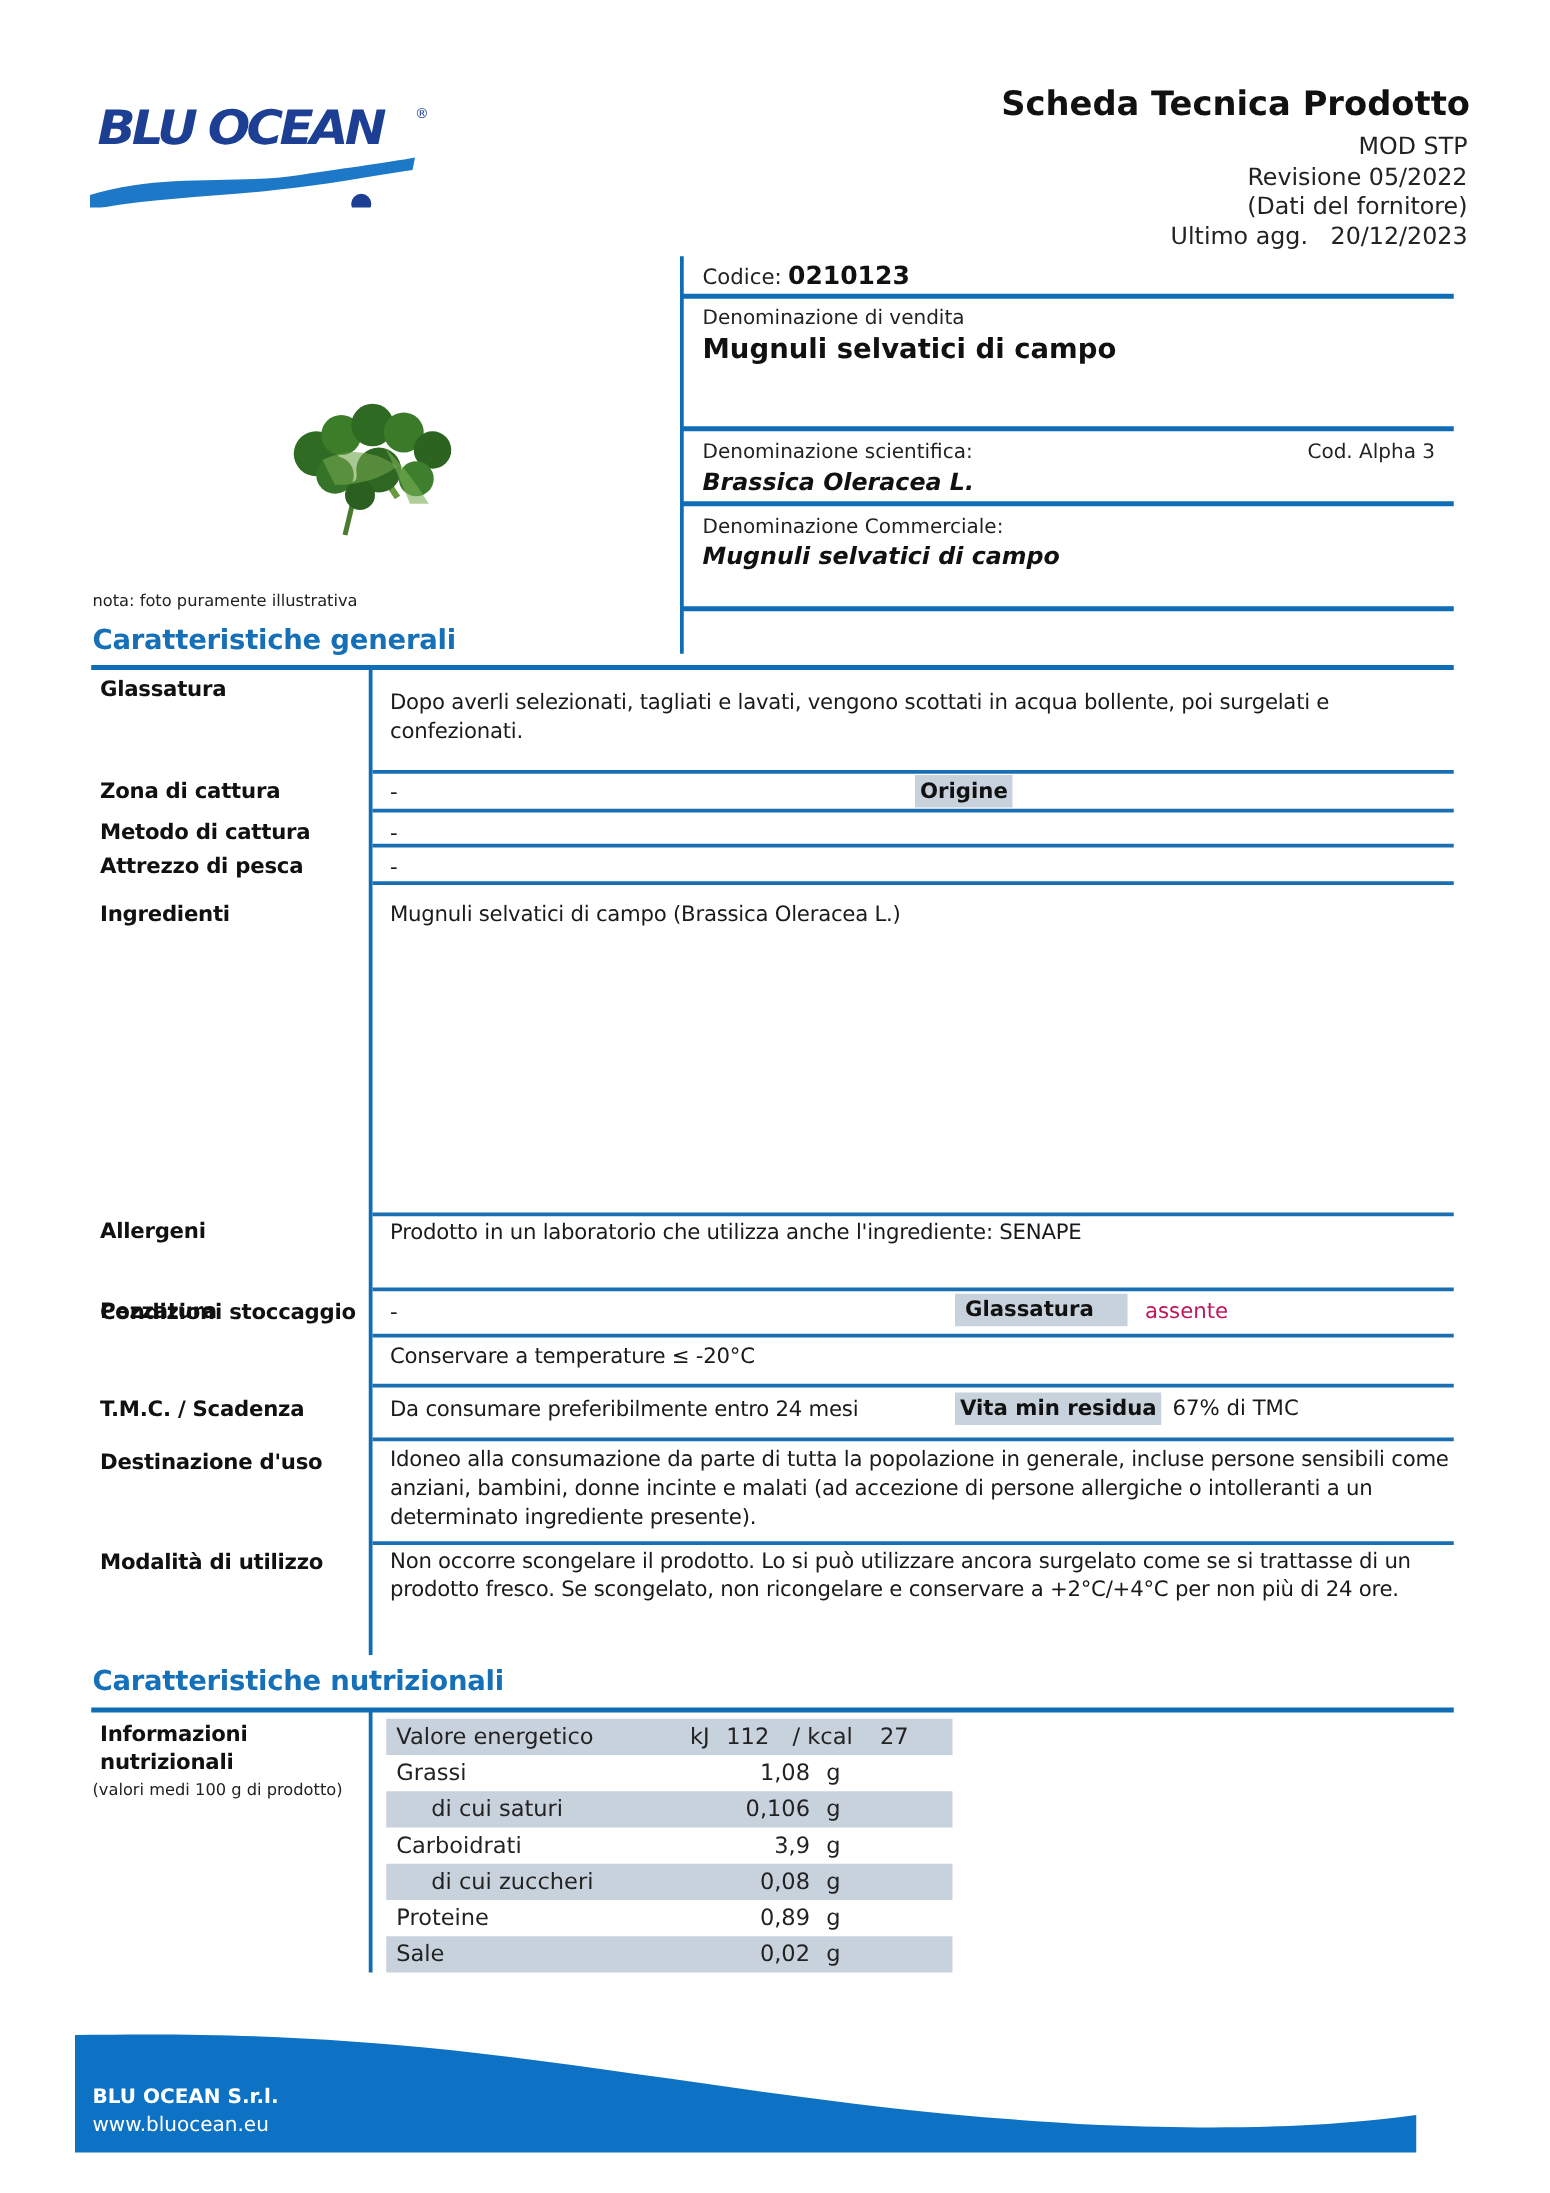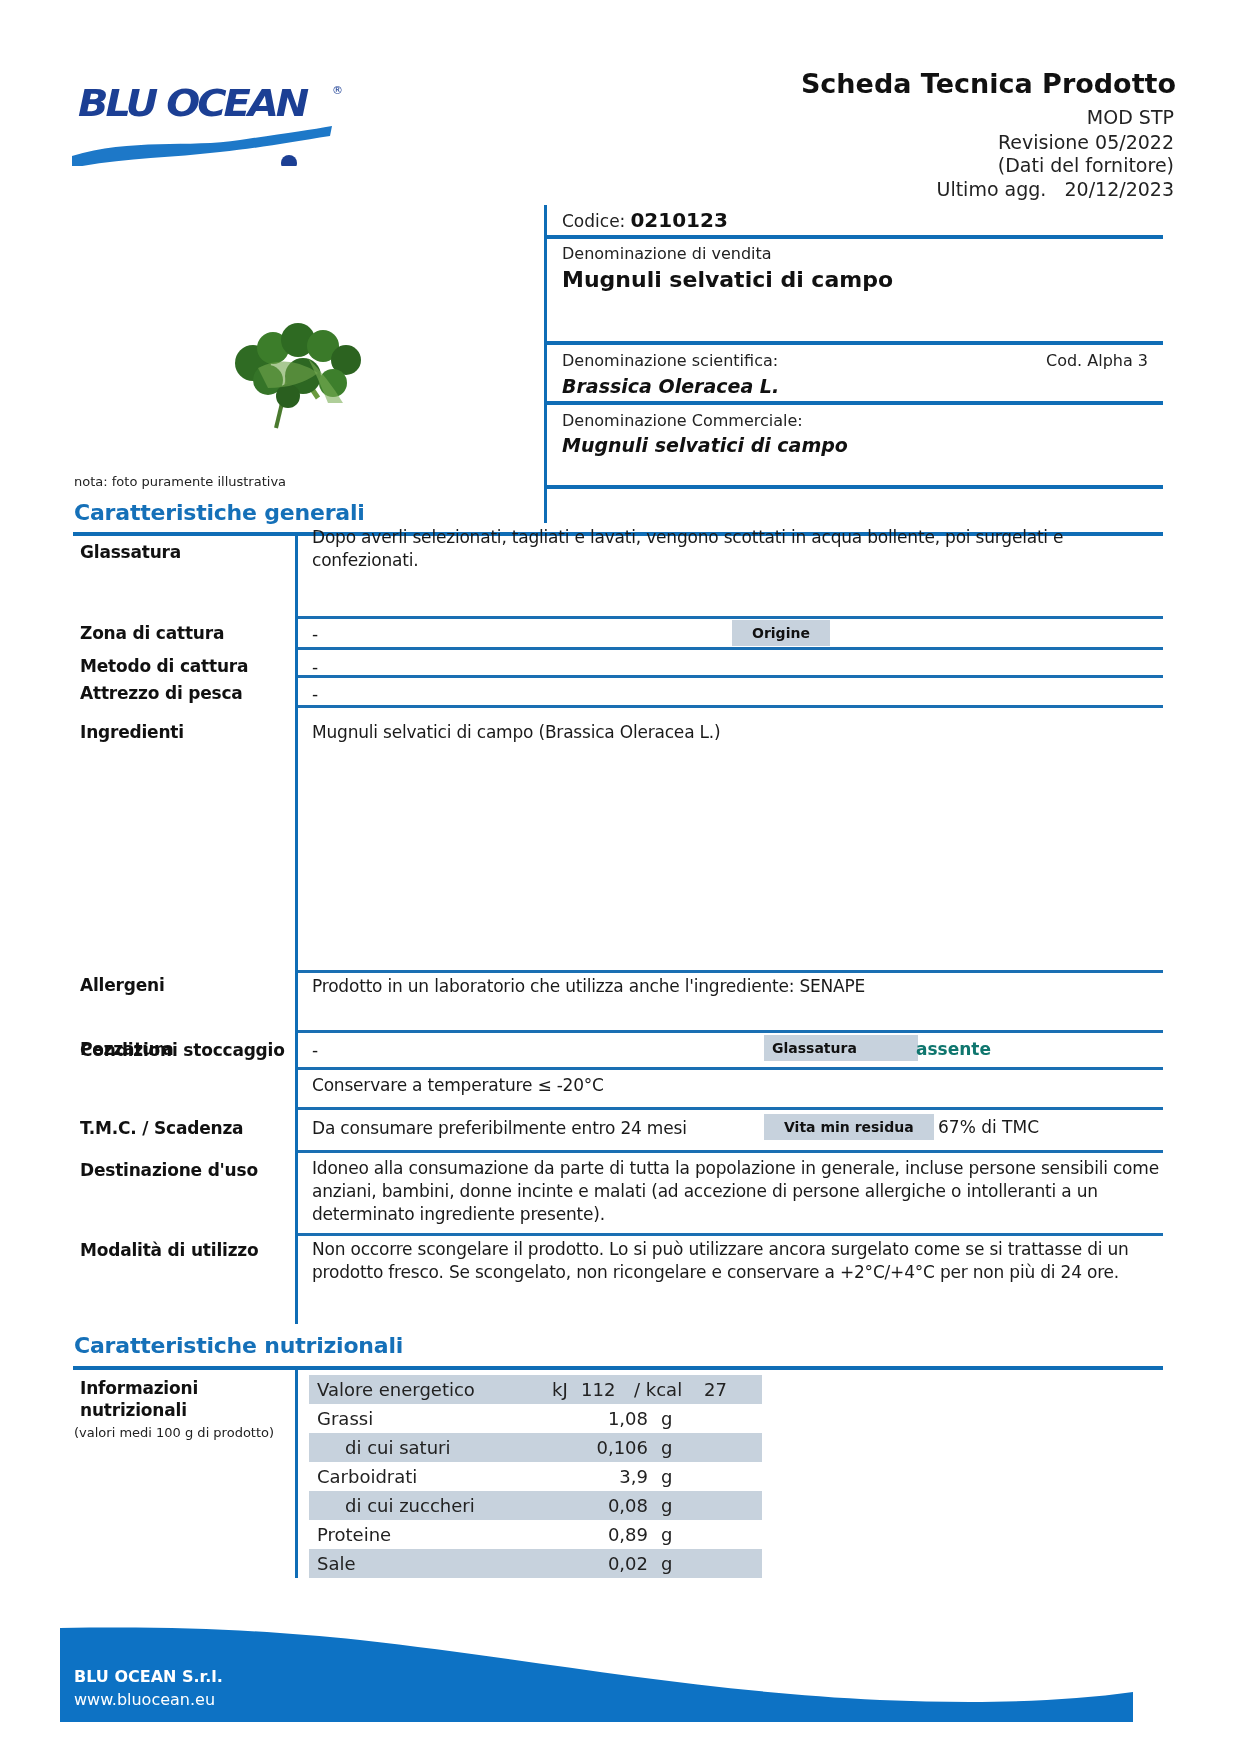--- a/index.html
+++ b/index.html
@@ -4,21 +4,21 @@
 <style>
   html, body { margin:0; padding:0; background:#ffffff; }
   body { width:1240px; height:1754px; position:relative; overflow:hidden;
          font-family:"DejaVu Sans", "Liberation Sans", sans-serif; color:#111; }
   .abs { position:absolute; }
   .hl { position:absolute; height:3px; background:#1a6fb3; }
   .hl-thick { position:absolute; height:4px; background:#0f6db6; }
   .vl { position:absolute; width:3px; background:#0f6db6; }
   .lbl { position:absolute; left:80px; font-size:17px; font-weight:bold; color:#111; letter-spacing:-0.2px; }
   .val { position:absolute; left:312px; font-size:17px; color:#1a1a1a; line-height:23px; width:850px; letter-spacing:-0.2px; }
-  .badge { position:absolute; background:#c7d2dd; font-weight:bold; font-size:14px; color:#111; padding:0 20px; height:26px; line-height:26px; }
+  .badge { position:absolute; background:#c7d2dd; font-weight:bold; font-size:17px; color:#111; padding:0 4px; height:26px; line-height:26px; }
   .section-title { position:absolute; left:74px; font-size:22px; font-weight:bold; color:#1570b8; letter-spacing:-0.2px; }
   .hdr-small { position:absolute; font-size:19px; color:#222; right:66px; text-align:right; }
   .box-lbl { position:absolute; left:562px; font-size:16px; color:#222; }
   .box-val { position:absolute; left:562px; font-size:22px; font-weight:bold; color:#111; }
   .nut-row { position:absolute; left:309px; width:453px; height:29px; line-height:29px; font-size:18px; color:#222; }
   .nut-row.shade { background:#c7d2dd; }
   .nut-name { position:absolute; left:8px; }
   .nut-name.sub { left:36px; }
   .nut-val { position:absolute; right:114px; text-align:right; }
   .nut-unit { position:absolute; left:352px; }
@@ -80,21 +80,21 @@
   <path d="M30 50 Q 60 35 90 55 Q 70 70 40 70 Z" fill="#6fa34b" opacity="0.6"></path>
   <path d="M80 40 Q 100 60 115 85 L 100 85 Q 90 60 80 40 Z" fill="#7aae55" opacity="0.6"></path>
 </svg>
 <div class="abs" style="left:74px;top:474px;font-size:13px;color:#222;">nota: foto puramente illustrativa</div>
 
 <div class="section-title" style="top:500px;">Caratteristiche generali</div>
 <div class="hl-thick" style="left:73px;top:532px;width:1090px;"></div>
 <div class="vl" style="left:295px;top:534px;height:790px;"></div>
 
 <div class="lbl" style="top:542px;">Glassatura</div>
-<div class="val" style="top:526px;">Dopo averli selezionati, tagliati e lavati, vengono scottati in acqua bollente, poi surgelati e confezionati.</div>
+<div class="val" style="top:551px;">Dopo averli selezionati, tagliati e lavati, vengono scottati in acqua bollente, poi surgelati e confezionati.</div>
 <div class="hl" style="left:298px;top:616px;width:865px;"></div>
 
 <div class="lbl" style="top:623px;">Zona di cattura</div>
 <div class="val" style="top:623px;">-</div>
 <div class="badge" style="left:732px;top:620px;">Origine</div>
 <div class="hl" style="left:298px;top:647px;width:865px;"></div>
 
 <div class="lbl" style="top:656px;">Metodo di cattura</div>
 <div class="val" style="top:656px;">-</div>
 <div class="hl" style="left:298px;top:675px;width:865px;"></div>
@@ -107,21 +107,21 @@
 <div class="val" style="top:721px;">Mugnuli selvatici di campo (Brassica Oleracea L.)</div>
 <div class="hl" style="left:298px;top:970px;width:865px;"></div>
 
 <div class="lbl" style="top:975px;">Allergeni</div>
 <div class="val" style="top:975px;">Prodotto in un laboratorio che utilizza anche l'ingrediente: SENAPE</div>
 <div class="hl" style="left:298px;top:1030px;width:865px;"></div>
 
 <div class="lbl" style="top:1039px;">Pezzatura</div>
 <div class="val" style="top:1039px;">-</div>
 <div class="badge" style="left:764px;top:1035px;width:126px;padding-left:8px;">Glassatura</div>
-<div class="abs" style="left:916px;top:1039px;font-size:17px;color:#0f766e;font-weight:bold;">assente</div>
+<div class="abs" style="left:916px;top:1039px;font-size:17px;color:#be185d;">assente</div>
 <div class="hl" style="left:298px;top:1067px;width:865px;"></div>
 
 <div class="lbl" style="top:1040px;">Condizioni stoccaggio</div>
 <div class="val" style="top:1074px;">Conservare a temperature ≤ -20°C</div>
 <div class="hl" style="left:298px;top:1107px;width:865px;"></div>
 
 <div class="lbl" style="top:1118px;">T.M.C. / Scadenza</div>
 <div class="val" style="top:1117px;">Da consumare preferibilmente entro 24 mesi</div>
 <div class="badge" style="left:764px;top:1114px;">Vita min residua</div>
 <div class="abs" style="left:938px;top:1117px;font-size:17px;color:#1a1a1a;">67% di TMC</div>

